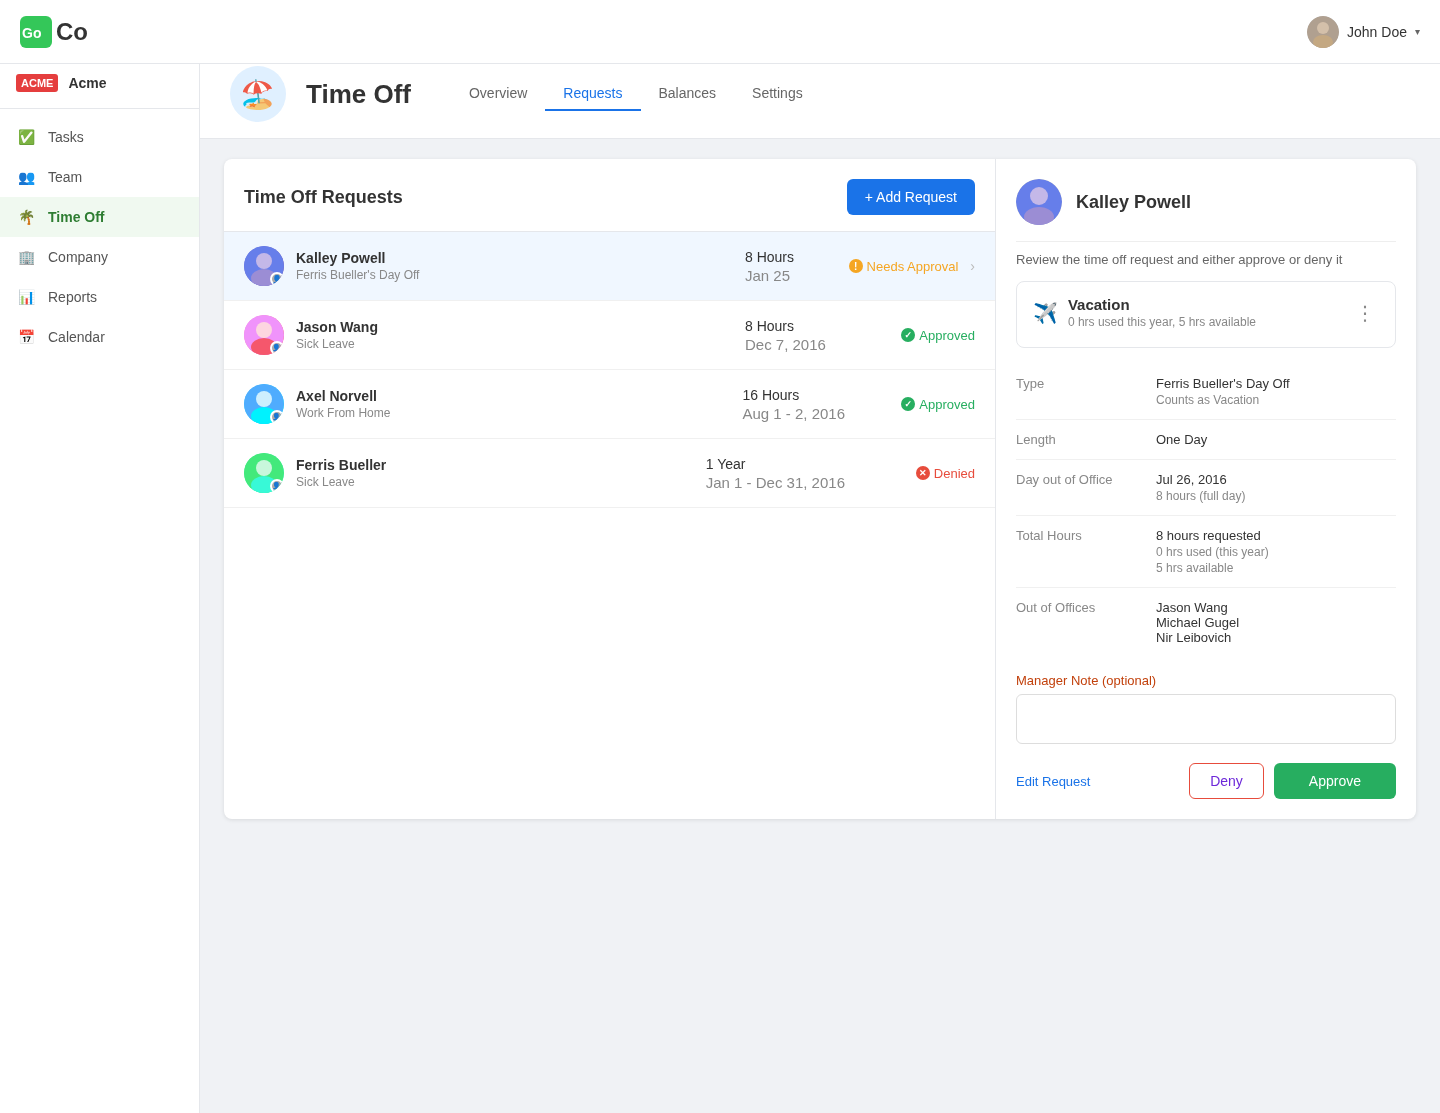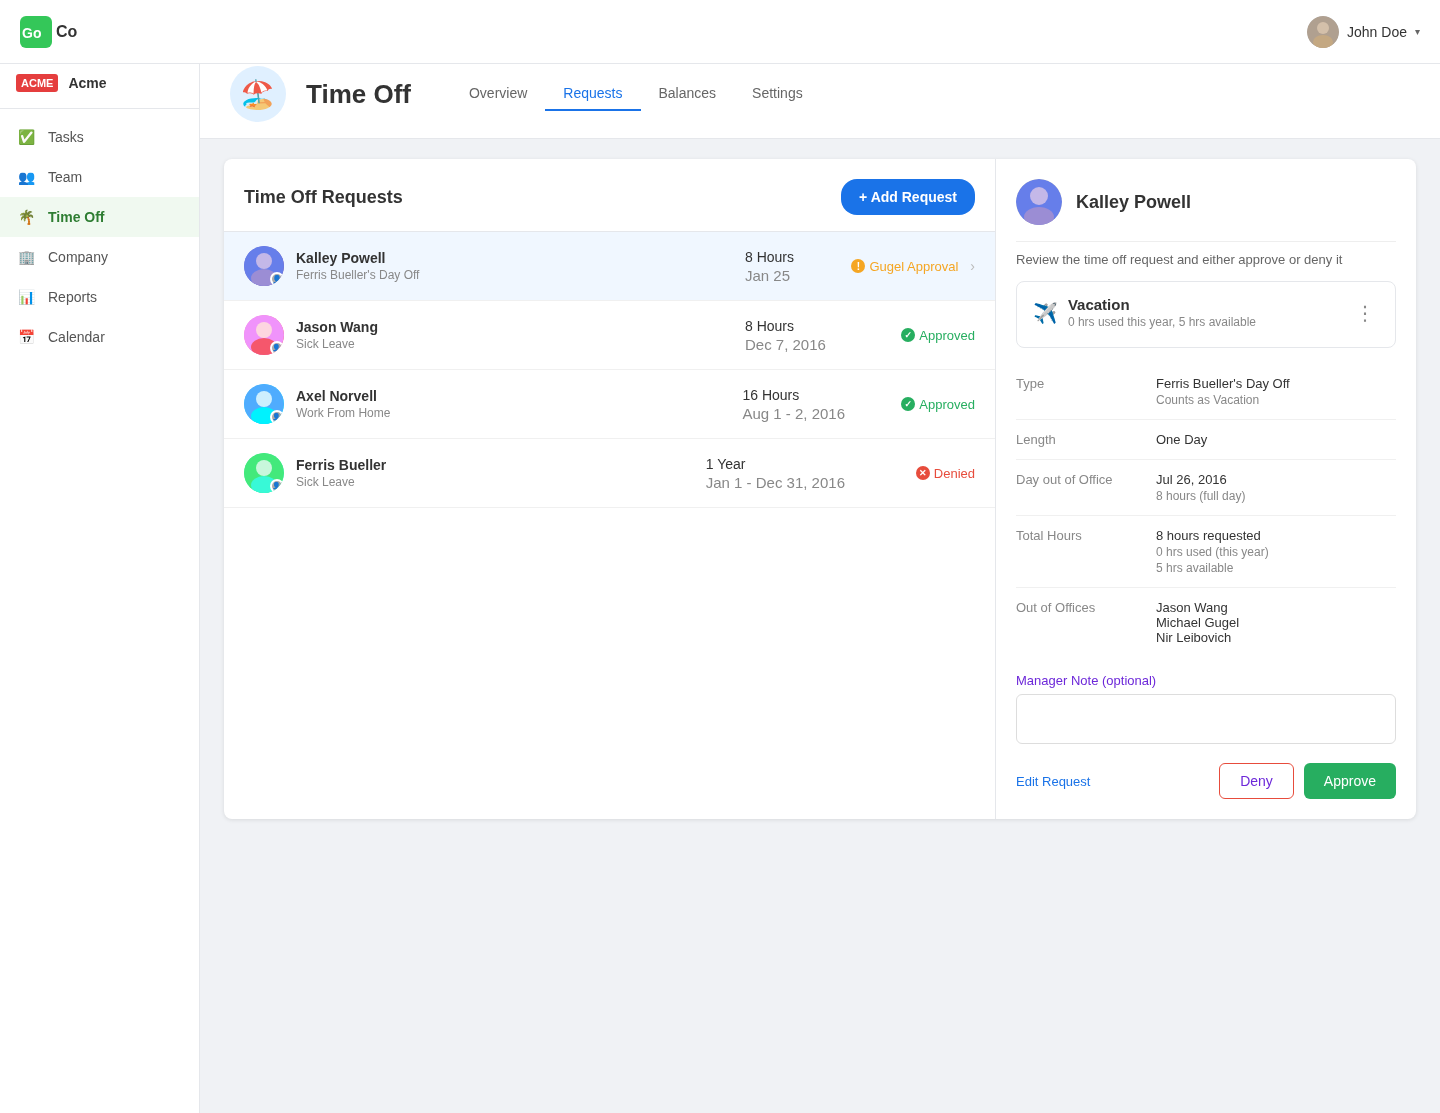--- a/index.html
+++ b/index.html
@@ -11,21 +11,21 @@
       height: 64px;
       display: flex;
       align-items: center;
       justify-content: space-between;
       padding: 0 20px;
       border-bottom: 1px solid #e5e7eb;
       position: fixed; top: 0; left: 0; right: 0; z-index: 100;
     }
     .logo { display: flex; align-items: center; gap: 4px; }
     .logo-box { background: #34c759; border-radius: 6px; width: 32px; height: 32px; display: flex; align-items: center; justify-content: center; color: #fff; font-weight: 800; font-size: 13px; }
-    .logo-text { font-weight: 700; font-size: 16px; color: #333; }
+    .logo-text { font-weight: 700; font-size: 24px; color: #333; }
     .user-info { display: flex; align-items: center; gap: 8px; cursor: pointer; }
     .user-avatar { width: 32px; height: 32px; border-radius: 50%; background: #ccc; overflow: hidden; display: flex; align-items: center; justify-content: center; }
     .user-name { font-size: 14px; color: #333; }
     .chevron-down { font-size: 10px; color: #666; }
 
     
     .layout { display: flex; margin-top: 50px; min-height: calc(100vh - 50px); }
 
     
     .sidebar {
@@ -59,21 +59,21 @@
     .page-tab.active { color: #1a73e8; border-bottom: 2px solid #1a73e8; font-weight: 500; }
 
     
     .content-area { padding: 20px 24px; flex: 1; }
     .content-grid { display: grid; grid-template-columns: 1fr 420px; gap: 0; background: #fff; border-radius: 8px; box-shadow: 0 1px 4px rgba(0,0,0,0.1); overflow: hidden; }
 
     
     .requests-panel { border-right: 1px solid #e5e7eb; }
     .requests-header { display: flex; align-items: center; justify-content: space-between; padding: 20px 20px 16px; border-bottom: 1px solid #e5e7eb; }
     .requests-title { font-size: 18px; font-weight: 600; color: #333; }
-    .add-request-btn { background: #1a73e8; color: #fff; border: none; border-radius: 16px; padding: 10px 18px; font-size: 14px; cursor: pointer; font-weight: 700; }
+    .add-request-btn { background: #1a73e8; color: #fff; border: none; border-radius: 6px; padding: 10px 18px; font-size: 14px; cursor: pointer; font-weight: 400; }
 
     
     .request-row { display: flex; align-items: center; padding: 14px 20px; border-bottom: 1px solid #f0f0f0; cursor: pointer; transition: background 0.1s; }
     .request-row.selected { background: #f0f7ff; }
     .request-avatar { width: 40px; height: 40px; border-radius: 50%; background: #ddd; overflow: hidden; display: flex; align-items: center; justify-content: center; font-size: 16px; margin-right: 12px; flex-shrink: 0; position: relative; }
     .request-avatar-badge { position: absolute; bottom: 0; right: 0; width: 14px; height: 14px; border-radius: 50%; background: #ddd; border: 2px solid #fff; font-size: 7px; display: flex; align-items: center; justify-content: center; }
     .request-info { flex: 1; }
     .request-name { font-weight: 600; font-size: 14px; color: #333; }
     .request-sub { font-size: 12px; color: #888; margin-top: 2px; }
     .request-hours { min-width: 100px; }
@@ -105,29 +105,29 @@
     
     .detail-table { width: 100%; }
     .detail-row { display: grid; grid-template-columns: 140px 1fr; padding: 12px 0; border-bottom: 1px solid #f0f0f0; }
     .detail-row:last-child { border-bottom: none; }
     .detail-label { font-size: 13px; color: #888; font-weight: 500; }
     .detail-value-main { font-size: 13px; color: #333; font-weight: 500; }
     .detail-value-sub { font-size: 12px; color: #888; margin-top: 2px; }
 
     
     .manager-note-section { margin-top: 16px; }
-    .manager-note-label { font-size: 13px; color: #6d28d9; margin-bottom: 6px; }
+    .manager-note-label { font-size: 13px; color: #c2410c; margin-bottom: 6px; }
     .manager-note-input { width: 100%; border: 1px solid #ddd; border-radius: 6px; padding: 10px; font-size: 13px; height: 50px; resize: none; outline: none; }
 
     
     .action-buttons { display: flex; align-items: center; justify-content: space-between; margin-top: 16px; }
     .edit-request-link { color: #1a73e8; font-size: 13px; cursor: pointer; text-decoration: none; background: none; border: none; }
     .action-right { display: flex; gap: 10px; }
     .deny-btn { background: #fff; color: #6d28d9; border: 1.5px solid #e74c3c; border-radius: 6px; padding: 9px 20px; font-size: 14px; cursor: pointer; font-weight: 500; }
-    .approve-btn { background: #27ae60; color: #fff; border: none; border-radius: 6px; padding: 9px 20px; font-size: 14px; cursor: pointer; font-weight: 500; }
+    .approve-btn { background: #27ae60; color: #fff; border: none; border-radius: 6px; padding: 9px 35px; font-size: 14px; cursor: pointer; font-weight: 500; }
 
     
     .av-kalley { background: linear-gradient(135deg, #667eea, #764ba2); }
     .av-jason { background: linear-gradient(135deg, #f093fb, #f5576c); }
     .av-axel { background: linear-gradient(135deg, #4facfe, #00f2fe); }
     .av-ferris { background: linear-gradient(135deg, #43e97b, #38f9d7); }
 
     
     .icon-circle-warn { display: inline-block; width: 14px; height: 14px; background: #f5a623; border-radius: 50%; position: relative; }
     .icon-circle-warn::after { content: '!'; color: #fff; font-size: 10px; font-weight: 700; position: absolute; top: 50%; left: 50%; transform: translate(-50%,-50%); }
@@ -230,21 +230,21 @@
               <div class="request-name">Kalley Powell</div>
               <div class="request-sub">Ferris Bueller's Day Off</div>
             </div>
             <div class="request-hours">
               <div class="request-hours-val">8 Hours</div>
               <div class="request-hours-date">Jan 25</div>
             </div>
             <div class="request-status">
               <span class="status-badge needs-approval">
                 <span class="icon-circle-warn"></span>
-                <span>Gugel Approval</span>
+                <span>Needs Approval</span>
               </span>
               <span class="chevron-right">›</span>
             </div>
           </div>
 
           <div class="request-row">
             <div class="request-avatar av-jason">
               <svg width="40" height="40" viewBox="0 0 40 40">
                 <circle cx="20" cy="20" r="20" fill="#f093fb"></circle>
                 <circle cx="20" cy="15" r="8" fill="#fdd6e0"></circle>

